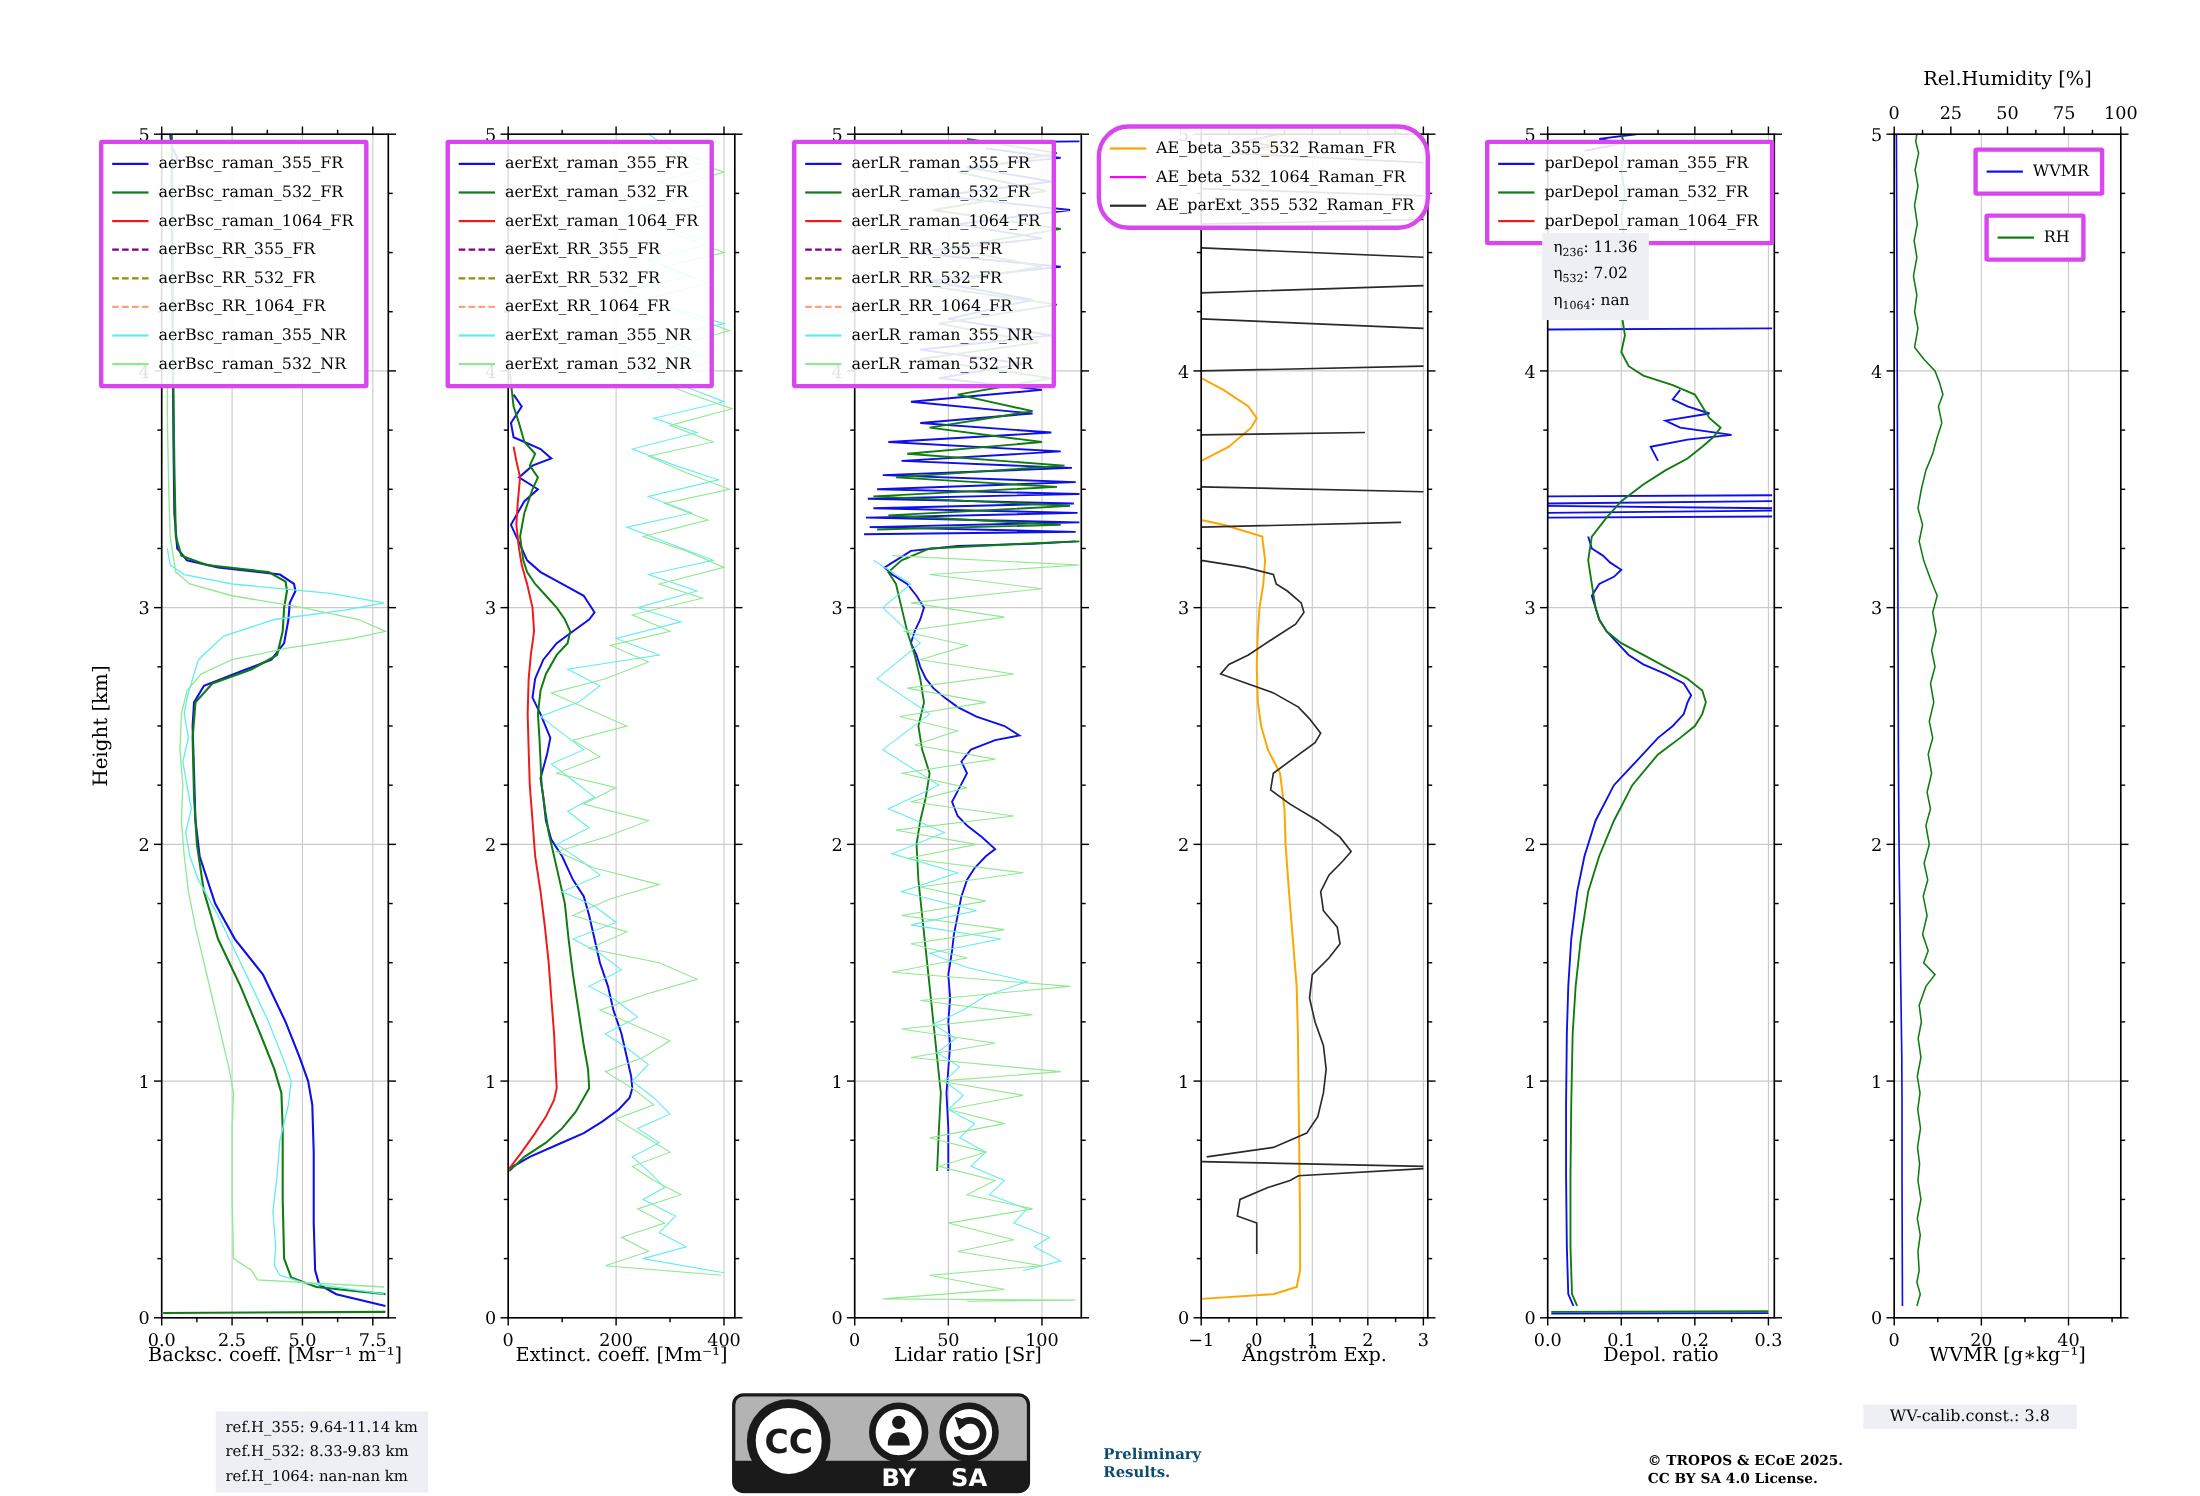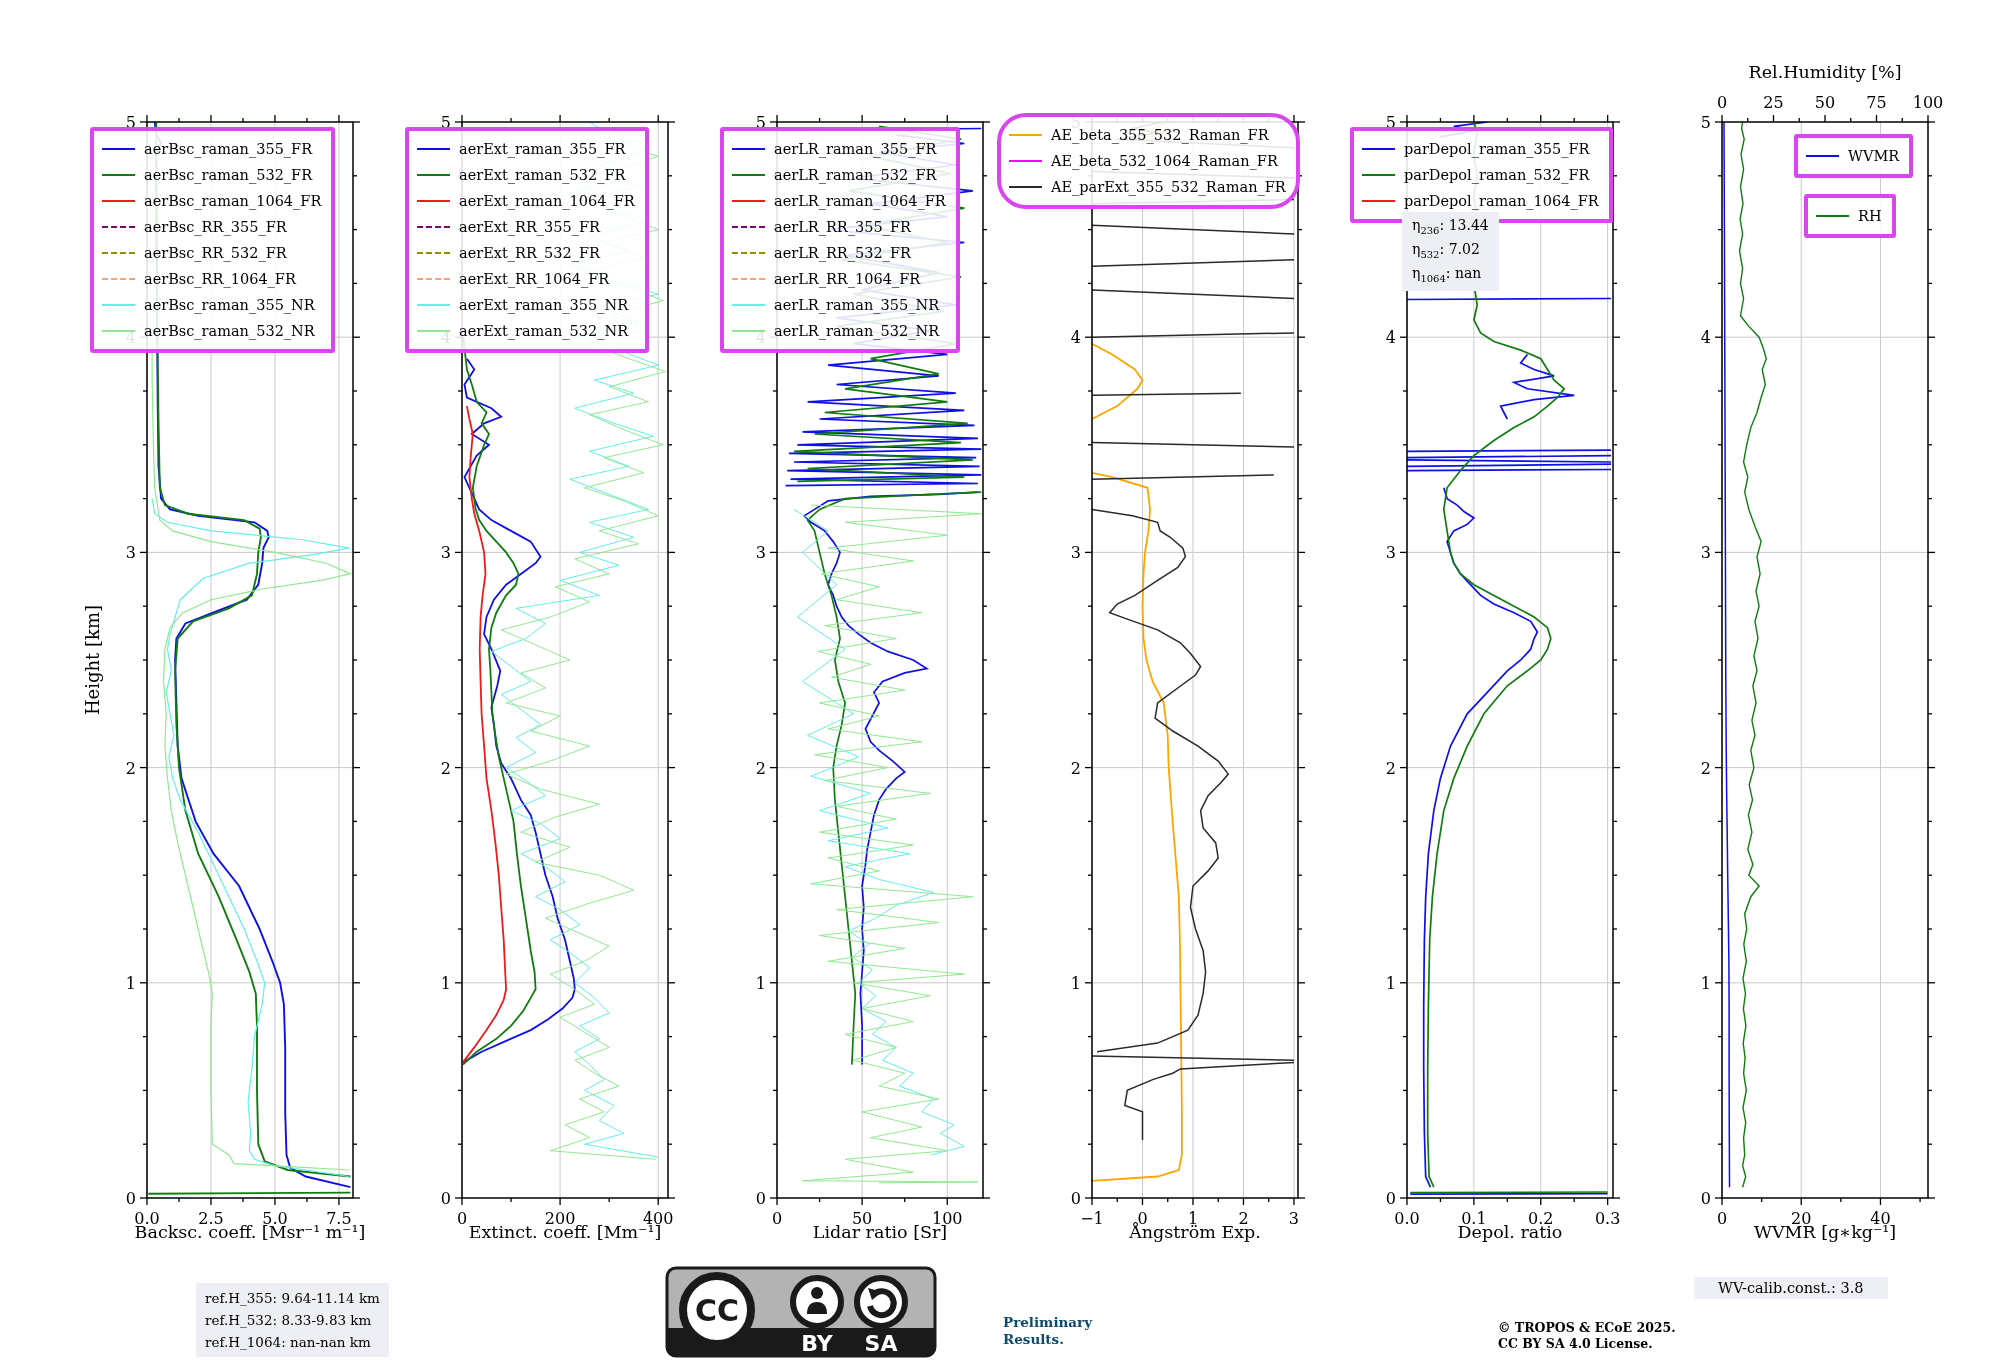--- a/index.html
+++ b/index.html
@@ -551,21 +551,21 @@
   <div class="ylabel">Height [km]</div>
   <div class="x2label" style="left:1825px;">Rel.Humidity [%]</div>
 
   <div class="annot" style="left:196px;top:1283px;">
     <div>ref.H_355: 9.64-11.14 km</div>
     <div>ref.H_532: 8.33-9.83 km</div>
     <div>ref.H_1064: nan-nan km</div>
   </div>
 
   <div class="eta-box" style="left:1402px;top:212px;">
-    <div><span>η</span><sub>236</sub><span>: 13.44</span></div>
+    <div><span>η</span><sub>236</sub><span>: 11.36</span></div>
     <div><span>η</span><sub>532</sub><span>: 7.02</span></div>
     <div><span>η</span><sub>1064</sub><span>: nan</span></div>
   </div>
 
   <div class="wvbox" style="left:1694px;top:1277px;">WV-calib.const.: 3.8</div>
 
   <div class="prelim" style="left:1003px;top:1314px;">
     <div>Preliminary</div>
     <div>Results.</div>
   </div>

